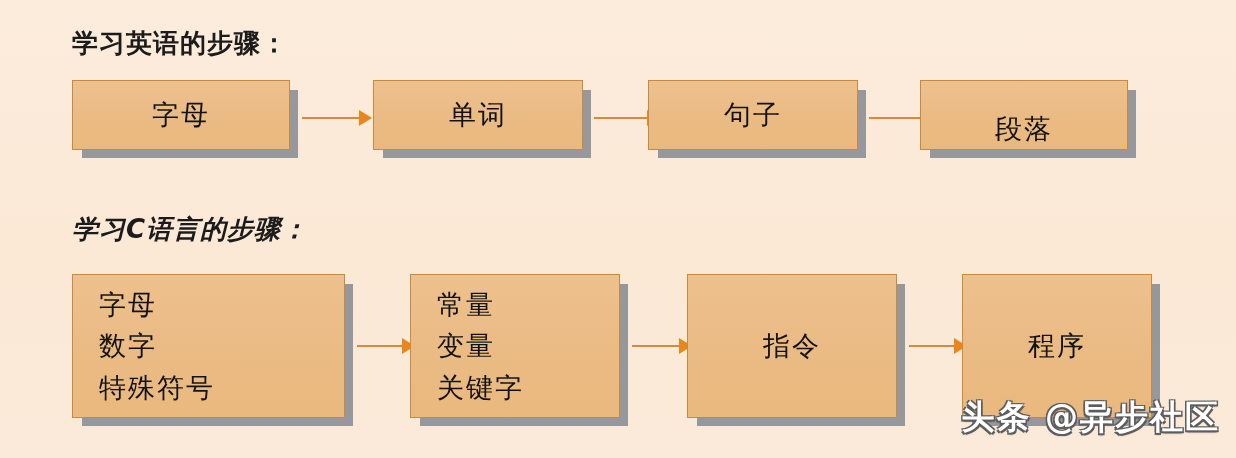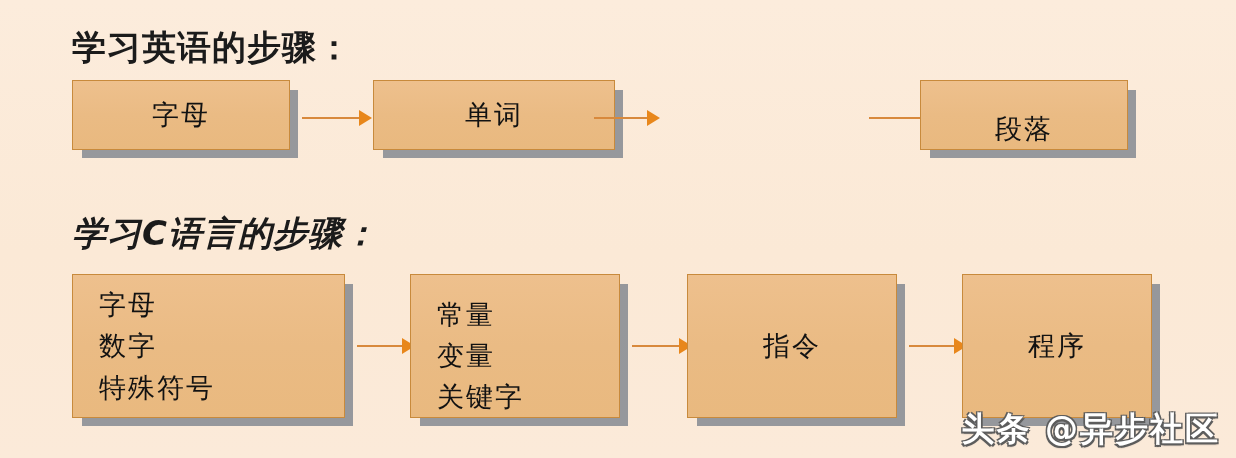--- a/index.html
+++ b/index.html
@@ -16,21 +16,21 @@
   }
   #canvas {
     position: absolute;
     inset: 0;
     background: linear-gradient(180deg, #fcecdc 0%, #fbe9d6 55%, #fbead9 100%);
   }
 
   
   .caption {
     position: absolute;
-    font-size: 34px;
+    font-size: 26px;
     font-weight: 700;
     color: #1b1b1b;
     letter-spacing: 1px;
     white-space: nowrap;
     line-height: 1;
   }
   #caption-english { left: 72px; top: 30px; }
   #caption-clang   { left: 72px; top: 216px; font-style: italic; }
 
   
@@ -76,21 +76,21 @@
     border-bottom: 8px solid transparent;
     border-left: 13px solid #e8871b;
     flex: 0 0 auto;
     margin-left: -1px;
   }
 
   
   #watermark {
     position: absolute;
     right: 16px;
-    bottom: 6px;
+    bottom: 18px;
     font-size: 33px;
     font-weight: 700;
     color: #ffffff;
     letter-spacing: 2px;
     white-space: nowrap;
     text-shadow:
       -1.5px -1.5px 0 #5d5d5d,
        1.5px -1.5px 0 #5d5d5d,
       -1.5px  1.5px 0 #5d5d5d,
        1.5px  1.5px 0 #5d5d5d,
@@ -107,29 +107,32 @@
 
   <div class="node center" id="r1n1" style="left:72px; top:80px; width:218px; height:70px;">
     <span class="node-label">字母</span>
   </div>
 
   <div class="arrow" style="left:302px; top:111px; width:70px;">
     <span class="shaft"></span>
     <span class="head"></span>
   </div>
 
-  <div class="node center" id="r1n2" style="left:373px; top:80px; width:242px; height:70px;">
+  <div class="node center" id="r1n2" style="left:373px; top:80px; width:210px; height:70px;">
     <span class="node-label">单词</span>
   </div>
 
   <div class="arrow" style="left:594px; top:111px; width:66px;">
     <span class="shaft"></span>
     <span class="head"></span>
   </div>
 
+  <div class="node center" id="r1n3" style="left:648px; top:80px; width:210px; height:70px;">
+    <span class="node-label">句子</span>
+  </div>
 
   <div class="arrow" style="left:869px; top:111px; width:66px;">
     <span class="shaft"></span>
     <span class="head"></span>
   </div>
 
   <div class="node center" id="r1n4" style="left:920px; top:80px; width:208px; height:70px;align-items:flex-end;">
     <span class="node-label">段落</span>
   </div>
 
@@ -139,21 +142,21 @@
     <span class="node-label">字母
 数字
 特殊符号</span>
   </div>
 
   <div class="arrow" style="left:357px; top:339px; width:58px;">
     <span class="shaft"></span>
     <span class="head"></span>
   </div>
 
-  <div class="node left" id="r2n2" style="left:410px; top:274px; width:210px; height:144px;align-items:flex-end;">
+  <div class="node left" id="r2n2" style="left:410px; top:274px; width:210px; height:144px;">
     <span class="node-label">常量
 变量
 关键字</span>
   </div>
 
   <div class="arrow" style="left:632px; top:339px; width:60px;">
     <span class="shaft"></span>
     <span class="head"></span>
   </div>
 

